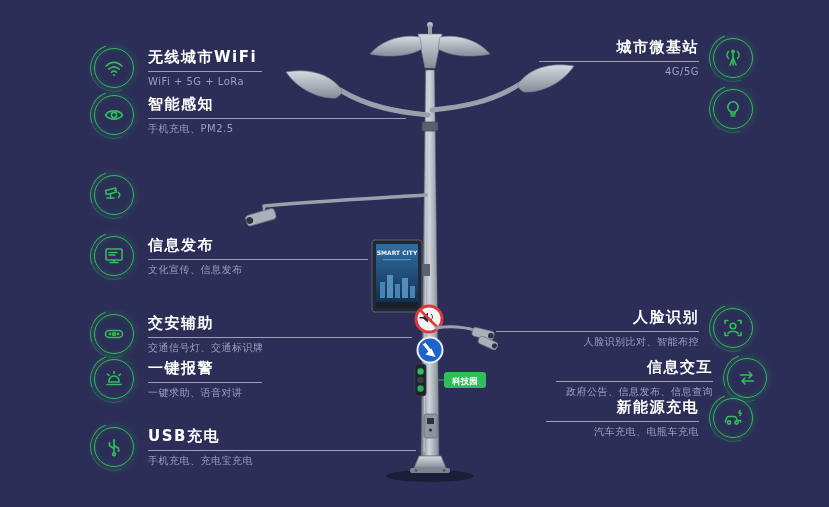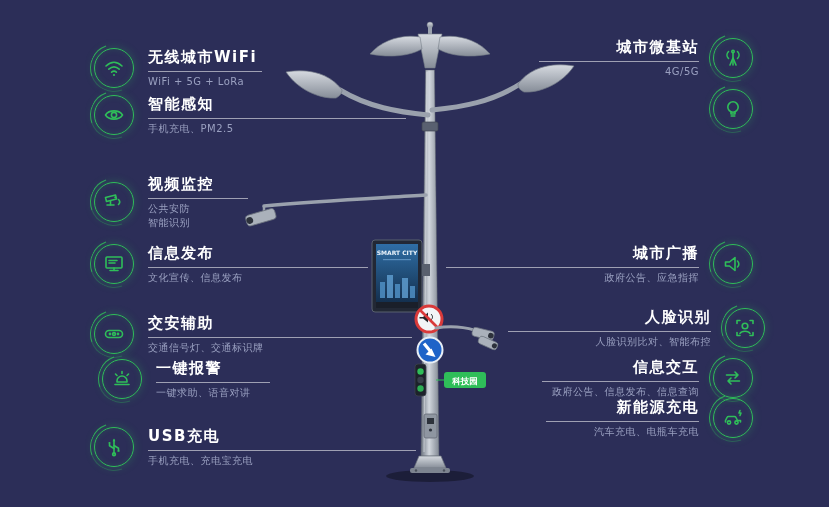--- a/index.html
+++ b/index.html
@@ -17,24 +17,24 @@
   .feat.right .txt{align-items:flex-end;text-align:left;}
   .title{color:#ffffff;font-size:15px;font-weight:bold;letter-spacing:1.5px;white-space:nowrap;}
   .uline{height:1px;background:rgba(255,255,255,.55);margin:4px 0 3px;}
   .sub{color:#9aa0c0;font-size:10px;letter-spacing:.5px;line-height:1.35;white-space:nowrap;}
   
   .u-l1{width:114px}.u-l2{width:258px}.u-l3{width:100px}.u-l4{width:220px}
   .u-l5{width:264px}.u-l6{width:114px}.u-l7{width:268px}
   .u-r1{width:160px}.u-r2{width:185px}.u-r3{width:253px}.u-r4{width:203px}
   .u-r5{width:157px}.u-r6{width:153px}
   
-  .l1{top:48px;left:94px}.l2{top:95px;left:94px}.l3{top:175px;left:94px}.l4{top:244px;left:94px}
-  .l5{top:314px;left:94px}.l6{top:359px;left:102px}.l7{top:427px;left:94px}
+  .l1{top:48px;left:94px}.l2{top:95px;left:94px}.l3{top:175px;left:94px}.l4{top:236px;left:94px}
+  .l5{top:314px;left:94px}.l6{top:359px;left:94px}.l7{top:427px;left:94px}
   .r1{top:38px;right:76px}.r2{top:89px;right:76px}.r3{top:244px;right:76px}
-  .r4{top:308px;right:64px}.r5{top:358px;right:76px}.r6{top:398px;right:76px}
+  .r4{top:308px;right:76px}.r5{top:358px;right:62px}.r6{top:398px;right:76px}
   .pole-svg{position:absolute;left:230px;top:12px;width:360px;height:475px;}
 </style>
 </head>
 <body>
 
 <div class="stage">
 
   <svg class="pole-svg" viewBox="0 0 360 475">
     <defs>
       <linearGradient id="poleGrad" x1="0" y1="0" x2="1" y2="0">
@@ -184,26 +184,20 @@
   <div class="feat l3">
     <span class="icon">
       <svg class="glyph" width="24" height="24" viewBox="0 0 24 24">
         <path d="M3.5 7.5 L13.5 5 L14.5 9 L4.5 11.5 Z"></path>
           <circle cx="13.2" cy="7.2" r="1" fill="#2fbe59" stroke="none"></circle>
         <path d="M8.5 11.5 L8.5 15"></path>
           <path d="M5 15 L12 15"></path>
           <path d="M16.5 9.5 C18 11 18 13 16.5 14.5"></path>
       </svg>
     </span>
-    <div class="txt">
-      <div class="title">视频监控</div>
-      <div class="uline u-l3"></div>
-      <div class="sub">公共安防</div>
-      <div class="sub">智能识别</div>
-    </div>
   </div>
 
   <div class="feat l4">
     <span class="icon">
       <svg class="glyph" width="24" height="24" viewBox="0 0 24 24">
         <rect x="4" y="5" width="16" height="11" rx="1"></rect>
           <path d="M12 16 L12 18.5 M8 18.5 L16 18.5"></path>
         <path d="M7 8.5 L15 8.5 M7 11 L13 11"></path>
       </svg>
     </span>
@@ -284,33 +278,20 @@
   <div class="feat right r2">
     <span class="icon">
       <svg class="glyph" width="24" height="24" viewBox="0 0 24 24">
         <circle cx="12" cy="10" r="5.2"></circle>
           <path d="M10 15 L10 17 L14 17 L14 15"></path>
           <path d="M10.2 19 L13.8 19"></path>
       </svg>
     </span>
   </div>
 
-  <div class="feat right r3">
-    <div class="txt">
-      <div class="title">城市广播</div>
-      <div class="uline u-r3"></div>
-      <div class="sub">政府公告、应急指挥</div>
-    </div>
-    <span class="icon">
-      <svg class="glyph" width="24" height="24" viewBox="0 0 24 24">
-        <path d="M4.5 10 L8.5 10 L14 5.5 L14 18.5 L8.5 14 L4.5 14 Z"></path>
-          <path d="M16.5 9 C18.3 10.7 18.3 13.3 16.5 15"></path>
-      </svg>
-    </span>
-  </div>
 
   <div class="feat right r4">
     <div class="txt">
       <div class="title">人脸识别</div>
       <div class="uline u-r4"></div>
       <div class="sub">人脸识别比对、智能布控</div>
     </div>
     <span class="icon">
       <svg class="glyph" width="24" height="24" viewBox="0 0 24 24">
         <path d="M4 7.5 L4 4.5 L7 4.5 M17 4.5 L20 4.5 L20 7.5 M20 16.5 L20 19.5 L17 19.5 M7 19.5 L4 19.5 L4 16.5"></path>

